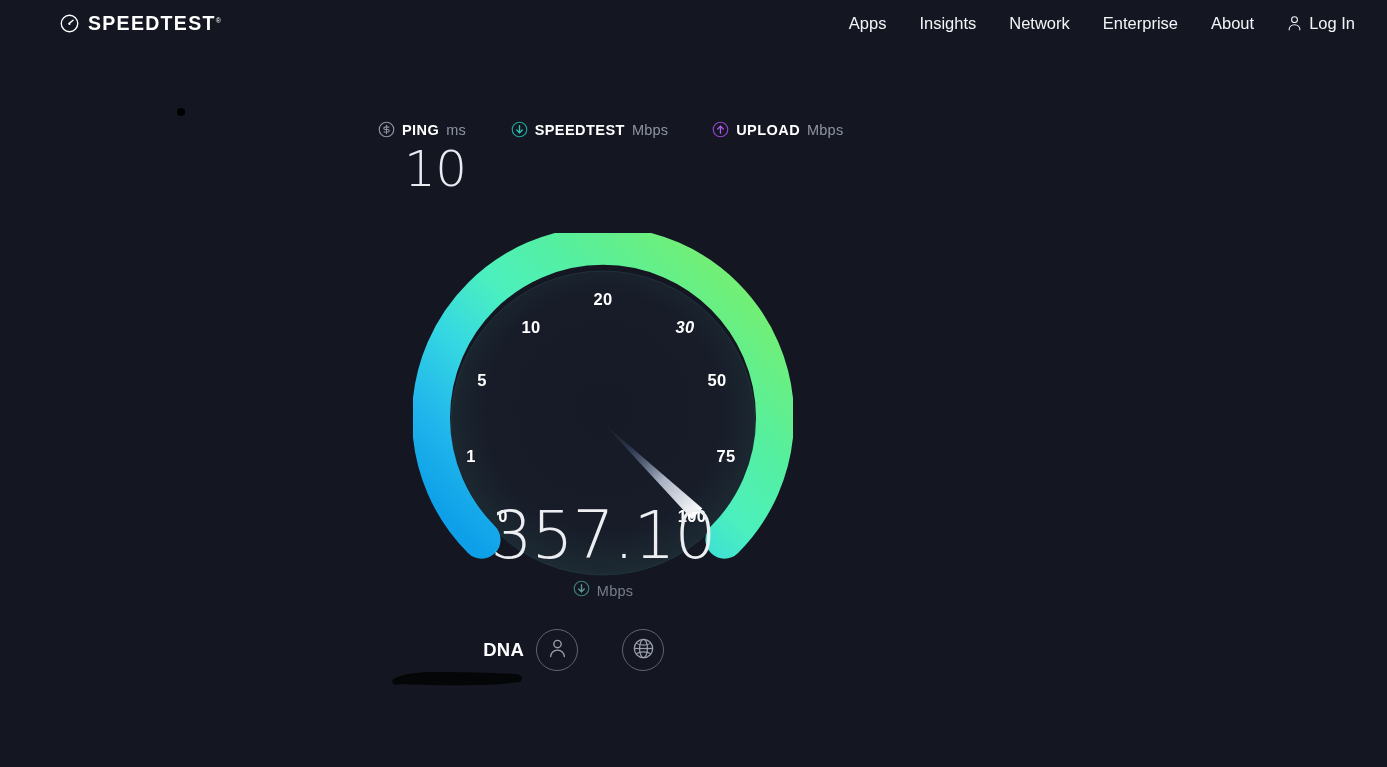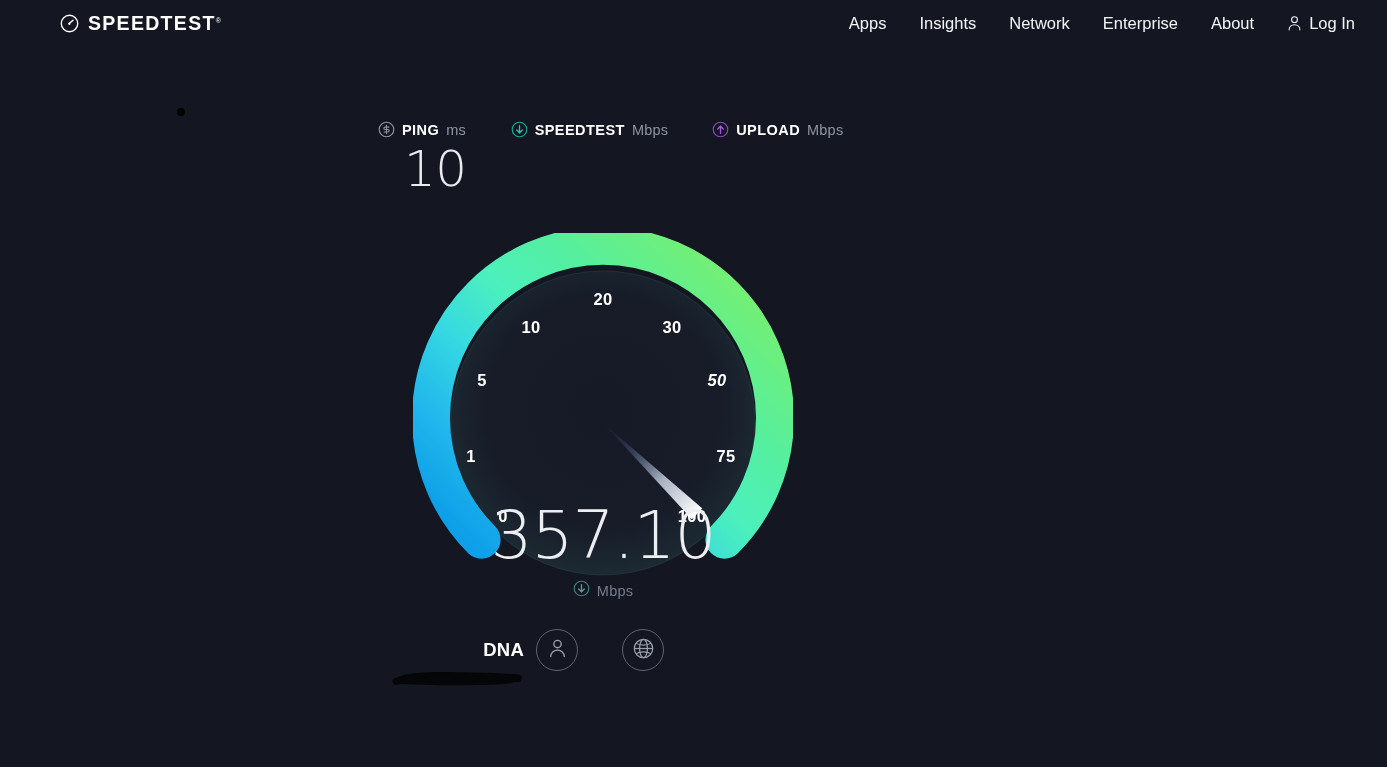--- a/index.html
+++ b/index.html
@@ -352,22 +352,22 @@
       <rect x="0" y="-8" width="132" height="16" fill="url(#needleGrad)" clip-path="url(#needleClip)"></rect>
     </g>
   </svg>
 
   <div class="gauge-ticks">
     <div class="tick" style="left:90px;  top:283px;">0</div>
     <div class="tick" style="left:58px;  top:223px;">1</div>
     <div class="tick" style="left:69px;  top:147px;">5</div>
     <div class="tick" style="left:118px; top:94px;">10</div>
     <div class="tick" style="left:190px; top:66px;">20</div>
-    <div class="tick" style="left:259px; top:94px;">30</div>
-    <div class="tick" style="left:304px; top:147px;font-style:italic;">50</div>
+    <div class="tick" style="left:272px; top:94px;font-style:italic;">30</div>
+    <div class="tick" style="left:304px; top:147px;">50</div>
     <div class="tick" style="left:313px; top:223px;">75</div>
     <div class="tick" style="left:279px; top:283px;">100</div>
   </div>
 
   <div class="gauge-readout">
     <div class="gauge-value">357.10</div>
     <div class="gauge-unit-row">
       <span>
         <svg width="17" height="17" viewBox="0 0 22 22" fill="none">
           <circle cx="11" cy="11" r="9.4" stroke="#3c7f7c" stroke-width="1.5"></circle>

